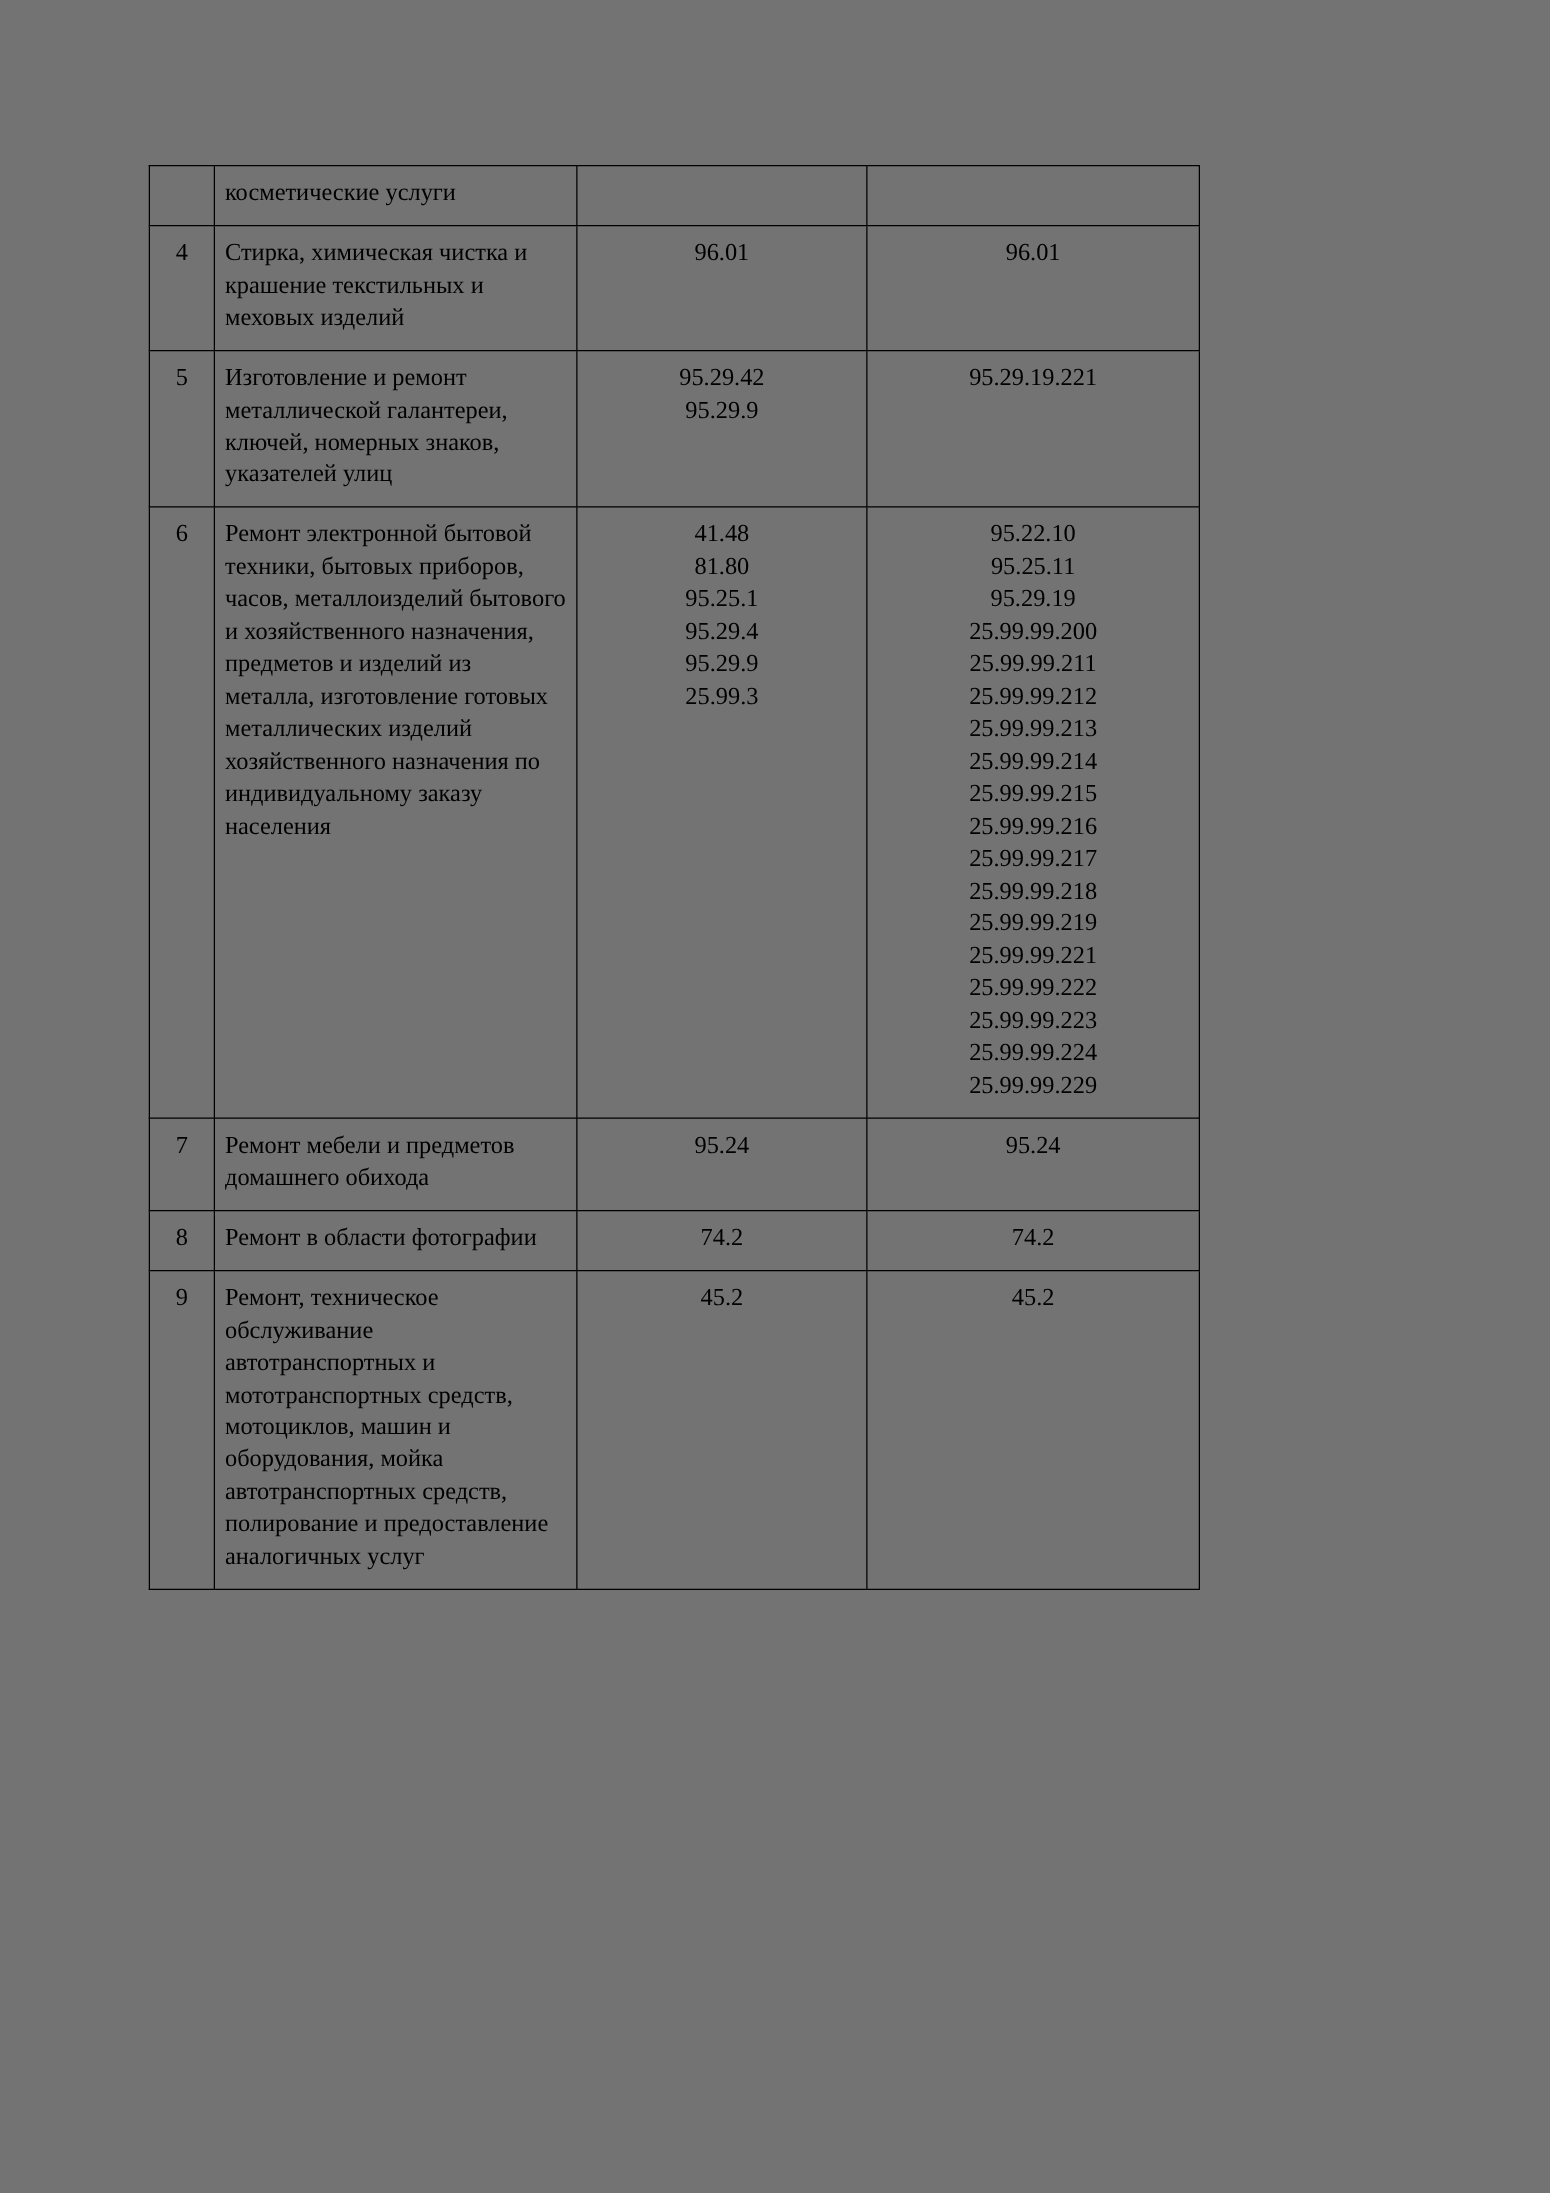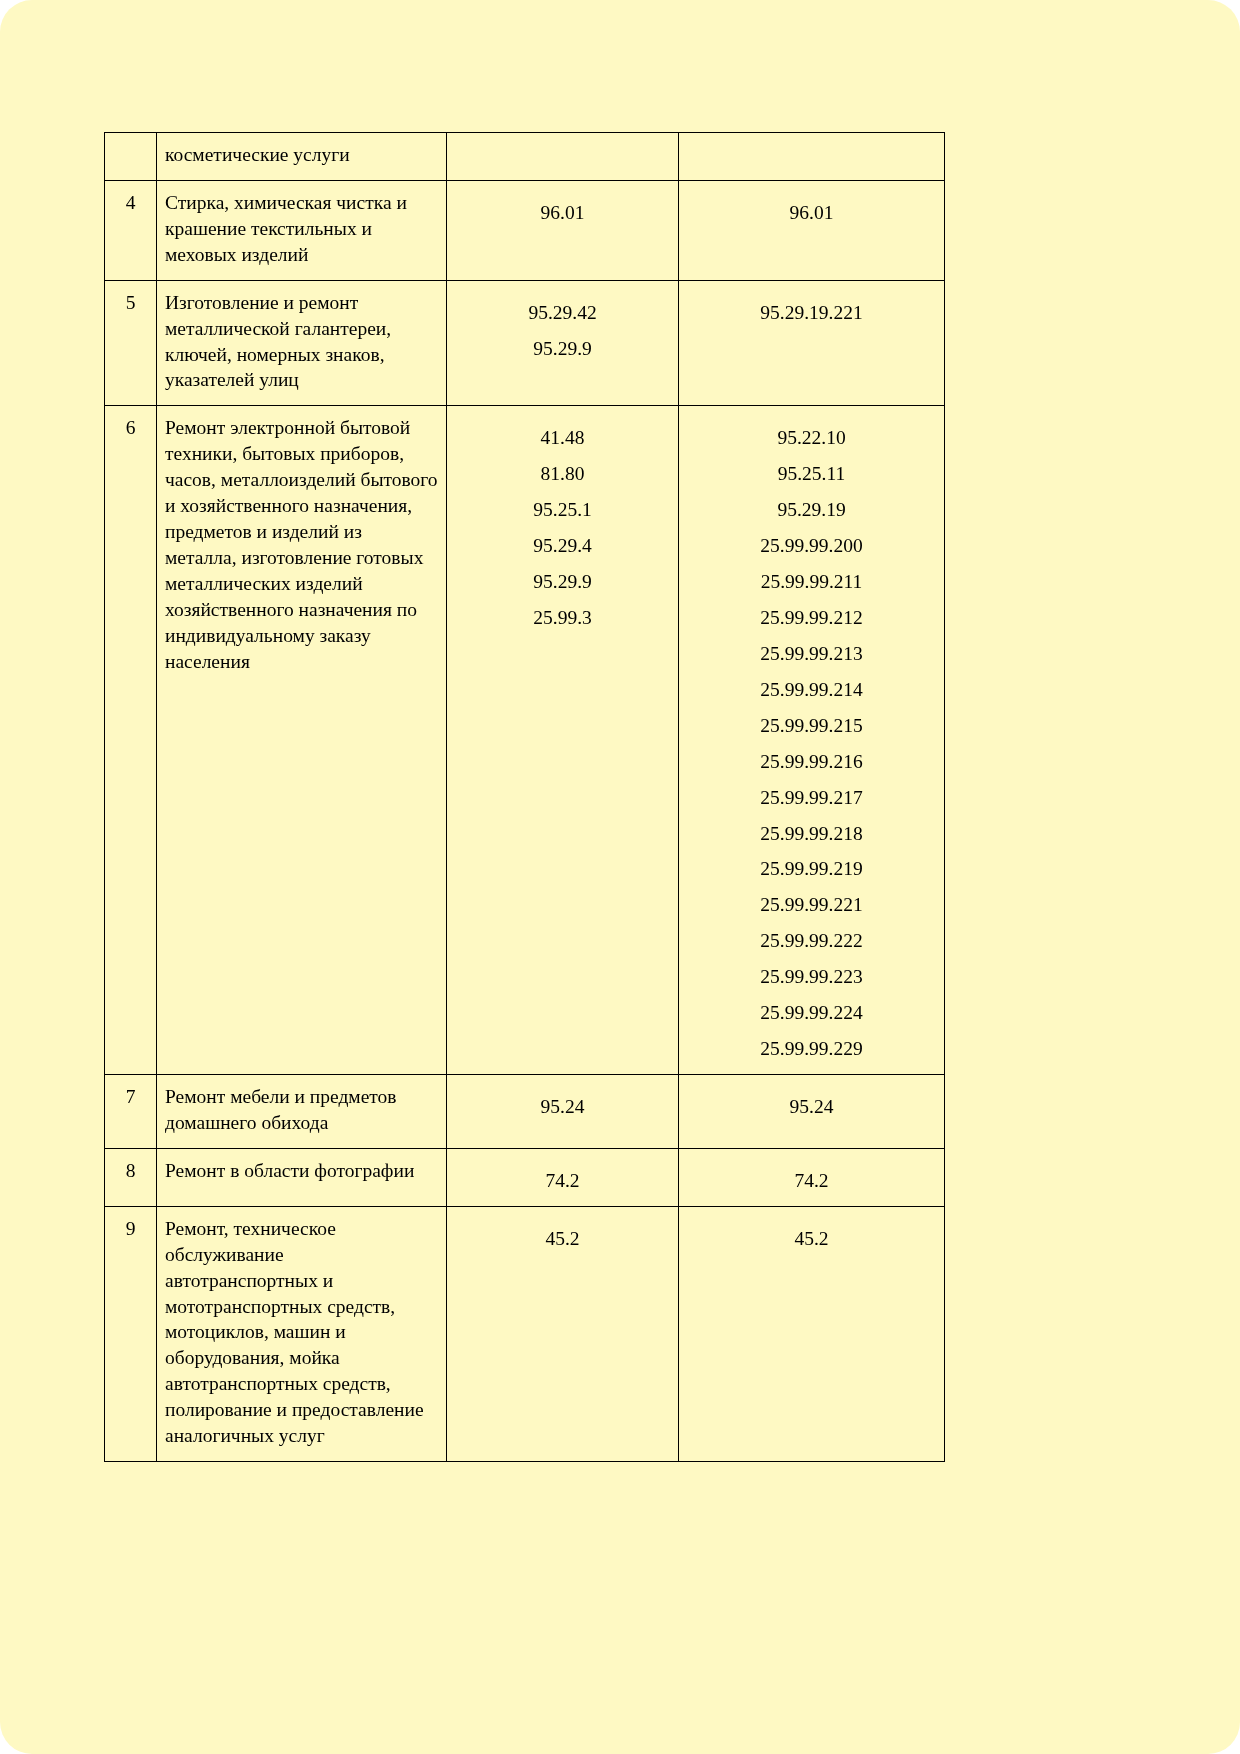--- a/index.html
+++ b/index.html
@@ -12,24 +12,23 @@
     width: 1240px;
     height: 1754px;
     font-family: "Liberation Serif", "DejaVu Serif", serif;
     color: #000000;
     -webkit-font-smoothing: antialiased;
   }
   .page {
     position: relative;
     width: 1240px;
     height: 1754px;
-    background: #fef9c3;
+    background: #737373;
     box-sizing: border-box;
-    padding: 132px 0 0 0;
-    border-radius: 32px;
+    padding: 132px 0 0 15px;
   }
   .table-wrap {
     width: 840px;
     margin: 0 auto 0 104px;
   }
   table.doc-table {
     border-collapse: collapse;
     width: 840px;
     table-layout: fixed;
   }
@@ -62,21 +61,20 @@
     padding-right: 4px;
   }
   .code-list {
     margin: 0;
     padding: 0;
     list-style: none;
   }
   .code-list li {
     line-height: 1.33;
     white-space: nowrap;
-    margin-top: 10px;
   }
   .desc-text {
     display: block;
     white-space: pre-line;
   }
   .cont-row td { padding-top: 7px; padding-bottom: 10px; }
 </style>
 </head>
 <body>
 

